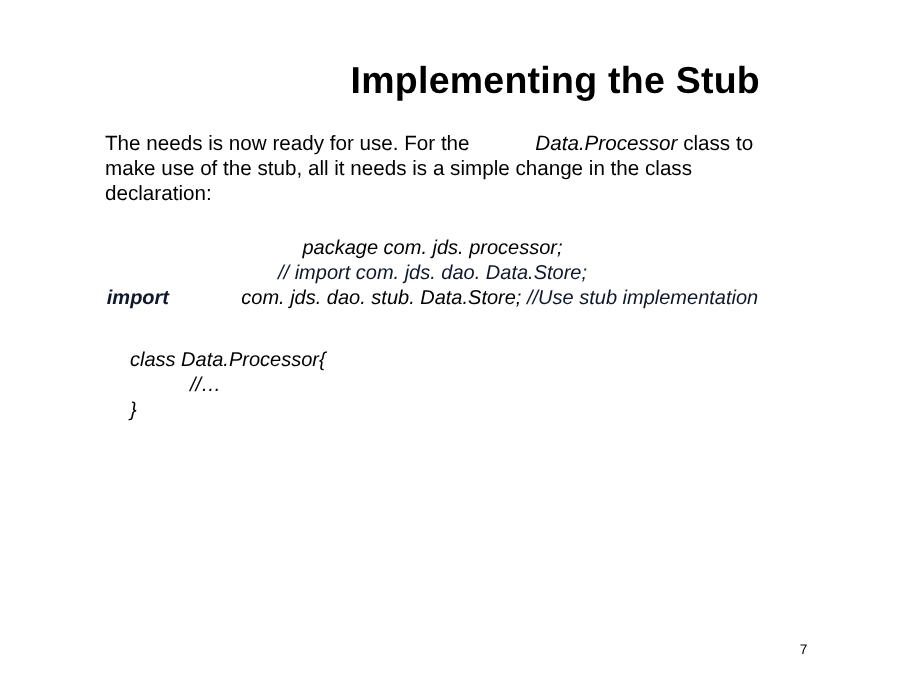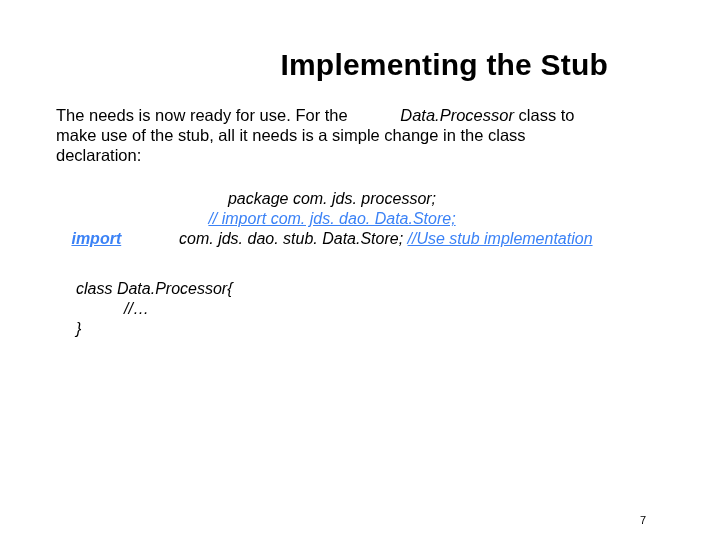--- a/index.html
+++ b/index.html
@@ -1,25 +1,25 @@
 <!DOCTYPE html>
 <html><head>
 <meta charset="utf-8">
 <style>
   * { margin: 0; padding: 0; box-sizing: border-box; }
   html, body { width: 720px; height: 540px; background: #ffffff; font-family: Arial, Helvetica, sans-serif; color: #000; }
-  .slide { position: relative; width: 664px; height: 540px; padding: 48px 56px 0 56px; }
+  .slide { position: relative; width: 664px; height: 540px; padding: 48px 56px 0 84px; }
   .title { font-size: 30px; font-weight: bold; text-align: right; margin-bottom: 24px; letter-spacing: 0.2px; }
   .body-text { font-size: 16.5px; line-height: 1.2; margin-bottom: 24px; }
   .body-text .italic { font-style: italic; margin-left: 48px; }
   .code-block { font-size: 16px; line-height: 1.25; font-style: italic; margin-bottom: 30px; }
   .code-block .line { display: block; white-space: pre; text-align: center; }
   .code-block .bold { font-weight: bold; }
   .code-block .ws { display: inline-block; }
-  .green { color: #3b82f6; text-decoration: underline; }
+  .green { color: #0f172a; }
   .class-block { font-size: 16px; line-height: 1.25; font-style: italic; }
   .class-block .line { display: block; white-space: pre; margin-left: 20px; }
   .indent { padding-left: 48px; }
   .page-num { position: absolute; right: 18px; bottom: 14px; font-size: 11px; color: #000; }
 </style>
 </head>
 <body>
 
 <div class="slide">
 

